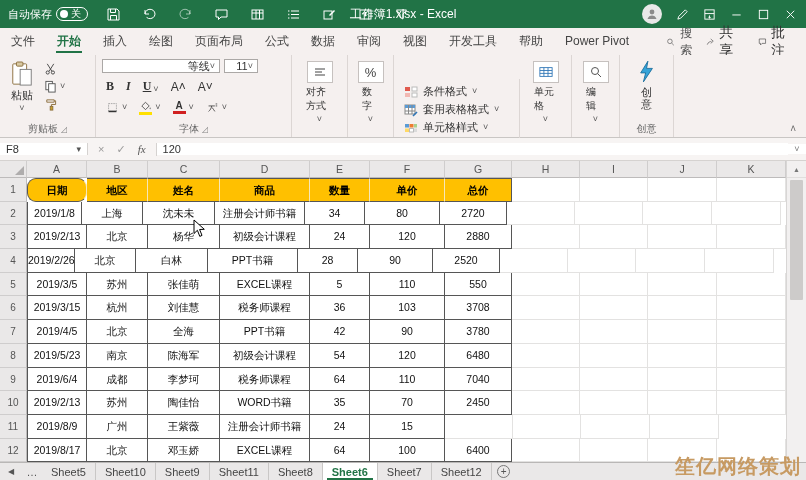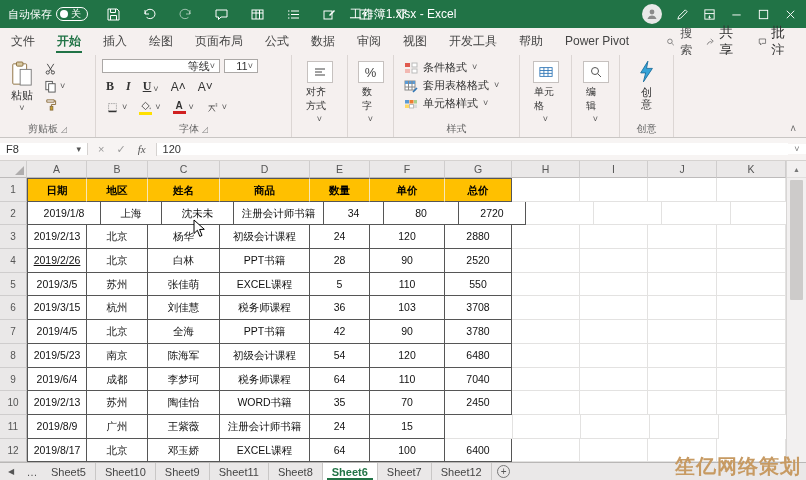--- a/index.html
+++ b/index.html
@@ -388,21 +388,21 @@
   </div>
 
   <div class="rgroup" style="width:46px;">
     <div class="collapsed-btn">
       <span class="icon-box">%</span>
       <span class="rlabel" style="font-size:10px">数字</span>
       <span class="chev">˅</span>
     </div>
   </div>
 
-  <div class="rgroup" style="width:126px;">
+  <div class="rgroup" style="width:126px;margin-top:24px;">
     <div class="styles-rows">
       <span class="style-item">
         <svg viewBox="0 0 14 14">
             <rect x="1" y="2" width="5" height="4" fill="#e05a4e"></rect>
             <rect x="1" y="8" width="5" height="4" fill="#f2b8b2"></rect>
             <rect x="8" y="2" width="5" height="4" fill="#fff" stroke="#bbb"></rect>
             <rect x="8" y="8" width="5" height="4" fill="#fff" stroke="#bbb"></rect>
           </svg>
         <span>条件格式</span>
           <span class="chev">˅</span>
@@ -502,35 +502,35 @@
       <div class="gcell colhdr" style="width: 60px;">E</div>
       <div class="gcell colhdr" style="width: 75px;">F</div>
       <div class="gcell colhdr" style="width: 67px;">G</div>
       <div class="gcell colhdr" style="width: 68px;">H</div>
       <div class="gcell colhdr" style="width: 68px;">I</div>
       <div class="gcell colhdr" style="width: 69px;">J</div>
       <div class="gcell colhdr" style="width: 69px;">K</div>
     </div>
     <div class="grow" style="height: 23.7px;">
       <div class="gcell rowhdr" style="width: 27px; line-height: 23.7px;">1</div>
-      <div class="gcell tcell thead datarow0 first" style="width: 60px; line-height: 22.7px;">日期</div>
+      <div class="gcell tcell thead datarow0 first" style="width: 60px; line-height: 22.7px; border-radius: 9px;">日期</div>
       <div class="gcell tcell thead datarow0" style="width: 61px; line-height: 22.7px;">地区</div>
       <div class="gcell tcell thead datarow0" style="width: 72px; line-height: 22.7px;">姓名</div>
       <div class="gcell tcell thead datarow0" style="width: 90px; line-height: 22.7px;">商品</div>
       <div class="gcell tcell thead datarow0" style="width: 60px; line-height: 22.7px;">数量</div>
       <div class="gcell tcell thead datarow0" style="width: 75px; line-height: 22.7px;">单价</div>
       <div class="gcell tcell thead datarow0 lastcol" style="width: 67px; line-height: 22.7px;">总价</div>
       <div class="gcell ecell" style="width: 68px; line-height: 22.7px;"></div>
       <div class="gcell ecell" style="width: 68px; line-height: 22.7px;"></div>
       <div class="gcell ecell" style="width: 69px; line-height: 22.7px;"></div>
       <div class="gcell ecell" style="width: 69px; line-height: 22.7px;"></div>
     </div>
     <div class="grow" style="height: 23.7px;">
       <div class="gcell rowhdr" style="width: 27px; line-height: 23.7px;">2</div>
-      <div class="gcell tcell first" style="width: 74px; line-height: 22.7px;">2019/1/8</div>
+      <div class="gcell tcell first" style="width: 55px; line-height: 22.7px;">2019/1/8</div>
       <div class="gcell tcell" style="width: 61px; line-height: 22.7px;">上海</div>
       <div class="gcell tcell" style="width: 72px; line-height: 22.7px;">沈未未</div>
       <div class="gcell tcell" style="width: 90px; line-height: 22.7px;">注册会计师书籍</div>
       <div class="gcell tcell" style="width: 60px; line-height: 22.7px;">34</div>
       <div class="gcell tcell" style="width: 75px; line-height: 22.7px;">80</div>
       <div class="gcell tcell" style="width: 67px; line-height: 22.7px;">2720</div>
       <div class="gcell ecell" style="width: 68px; line-height: 22.7px;"></div>
       <div class="gcell ecell" style="width: 68px; line-height: 22.7px;"></div>
       <div class="gcell ecell" style="width: 69px; line-height: 22.7px;"></div>
       <div class="gcell ecell" style="width: 69px; line-height: 22.7px;"></div>
@@ -544,21 +544,21 @@
       <div class="gcell tcell" style="width: 60px; line-height: 22.7px;">24</div>
       <div class="gcell tcell" style="width: 75px; line-height: 22.7px;">120</div>
       <div class="gcell tcell" style="width: 67px; line-height: 22.7px;">2880</div>
       <div class="gcell ecell" style="width: 68px; line-height: 22.7px;"></div>
       <div class="gcell ecell" style="width: 68px; line-height: 22.7px;"></div>
       <div class="gcell ecell" style="width: 69px; line-height: 22.7px;"></div>
       <div class="gcell ecell" style="width: 69px; line-height: 22.7px;"></div>
     </div>
     <div class="grow" style="height: 23.7px;">
       <div class="gcell rowhdr" style="width: 27px; line-height: 23.7px;">4</div>
-      <div class="gcell tcell first" style="width: 60px; line-height: 22.7px; text-decoration: underline;">2019/2/26</div>
+      <div class="gcell tcell first" style="width: 48px; line-height: 22.7px;">2019/2/26</div>
       <div class="gcell tcell" style="width: 61px; line-height: 22.7px;">北京</div>
       <div class="gcell tcell" style="width: 72px; line-height: 22.7px;">白林</div>
       <div class="gcell tcell" style="width: 90px; line-height: 22.7px;">PPT书籍</div>
       <div class="gcell tcell" style="width: 60px; line-height: 22.7px;">28</div>
       <div class="gcell tcell" style="width: 75px; line-height: 22.7px;">90</div>
       <div class="gcell tcell" style="width: 67px; line-height: 22.7px;">2520</div>
       <div class="gcell ecell" style="width: 68px; line-height: 22.7px;"></div>
       <div class="gcell ecell" style="width: 68px; line-height: 22.7px;"></div>
       <div class="gcell ecell" style="width: 69px; line-height: 22.7px;"></div>
       <div class="gcell ecell" style="width: 69px; line-height: 22.7px;"></div>

